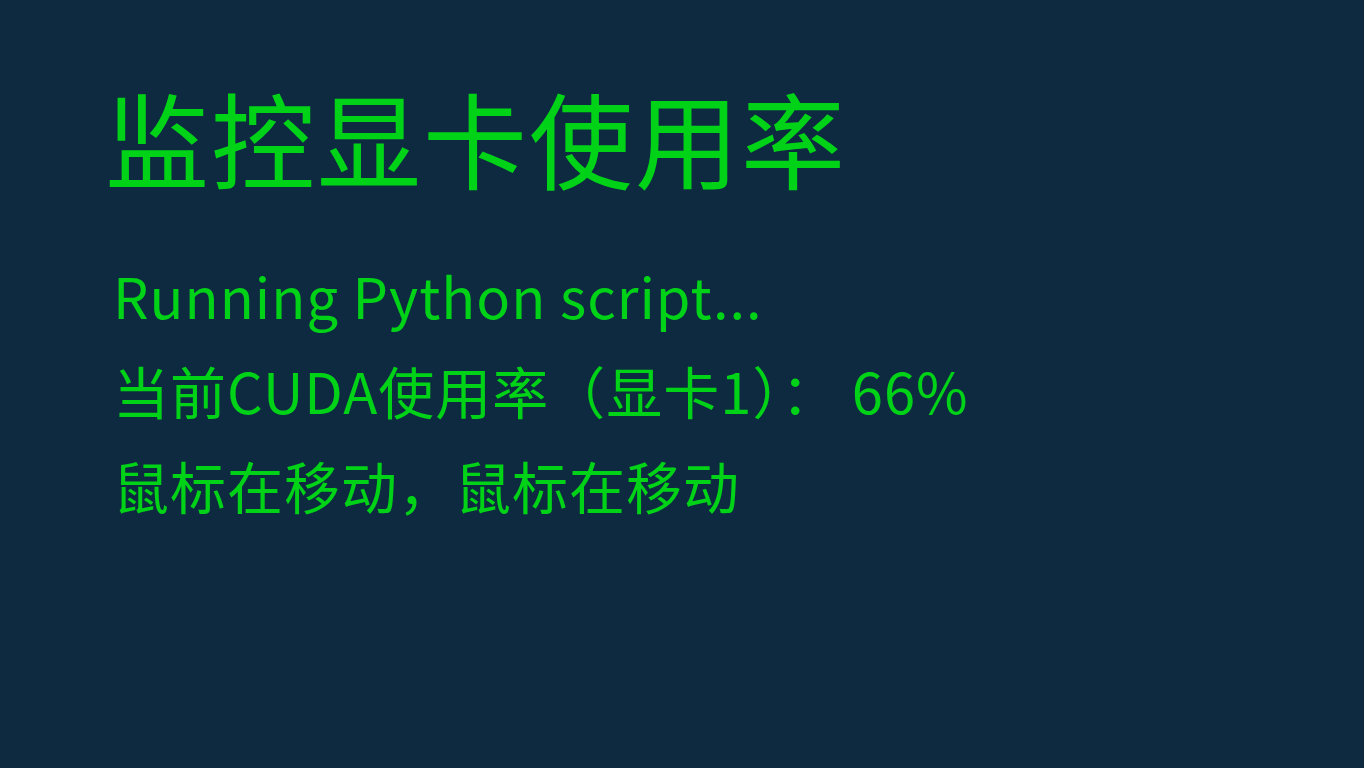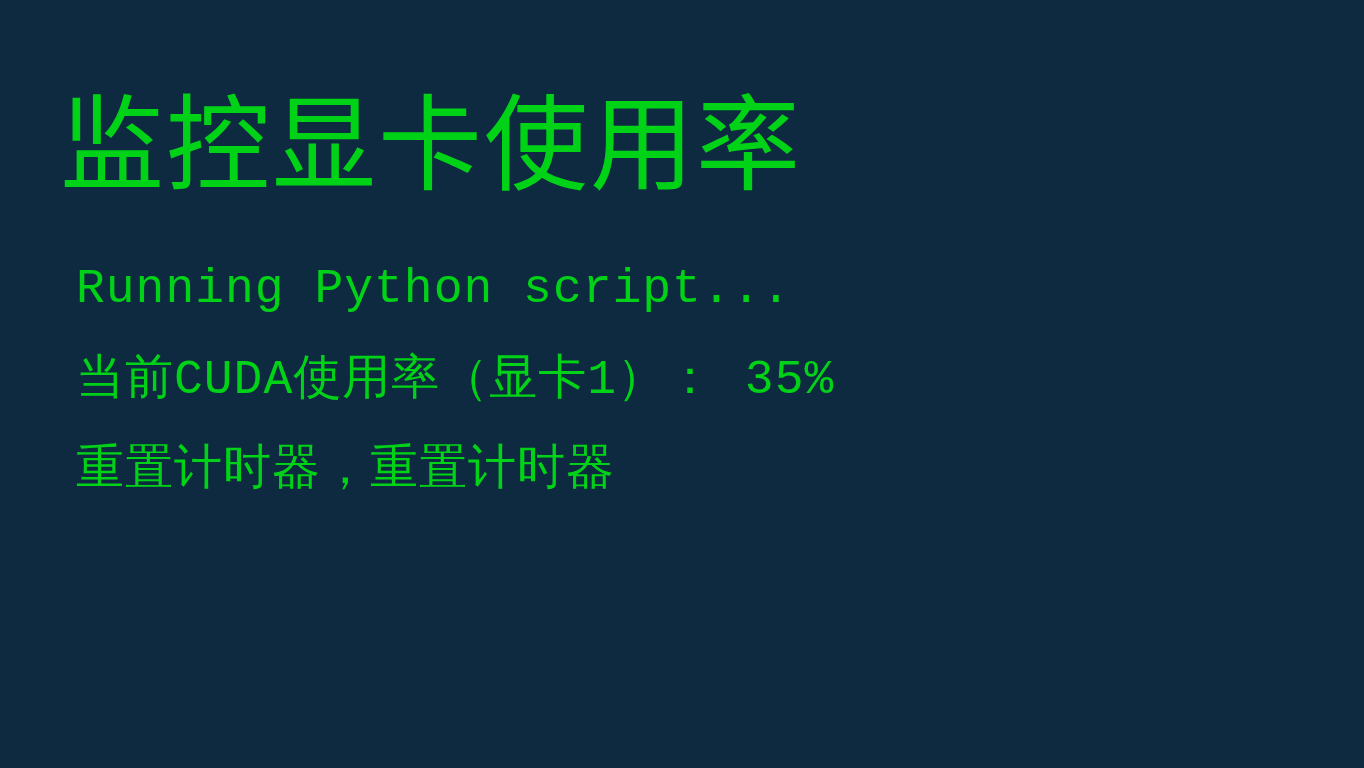--- a/index.html
+++ b/index.html
@@ -9,40 +9,39 @@
     height: 768px;
     background: #0e2a40;
     overflow: hidden;
     font-family: "Microsoft YaHei", "PingFang SC", "Noto Sans CJK SC", "Helvetica Neue", Arial, sans-serif;
   }
   .container {
     position: relative;
     width: 100%;
     height: 100%;
     box-sizing: border-box;
-    padding: 80px 60px;
+    padding: 80px 105px;
     color: #00d218;
   }
   .title {
     font-size: 104px;
     font-weight: 400;
     letter-spacing: 2px;
     line-height: 1.1;
     margin: 0 0 58px 0;
   }
   .line {
-    font-size: 48px;
+    font-size: 56px;
     font-weight: 400;
     line-height: 1.55;
-    margin: 16px;
+    margin: 8px;
     letter-spacing: 1px;
-    font-family: Liberation Mono, monospace;
   }
 </style>
 </head>
 <body>
 
 <div class="container">
   <h1 class="title">监控显卡使用率</h1>
   <p class="line">Running Python script...</p>
-  <p class="line">当前CUDA使用率（显卡1）： 35%</p>
-  <p class="line">重置计时器，重置计时器</p>
+  <p class="line">当前CUDA使用率（显卡1）： 66%</p>
+  <p class="line">鼠标在移动，鼠标在移动</p>
 </div>
 
 </body></html>

